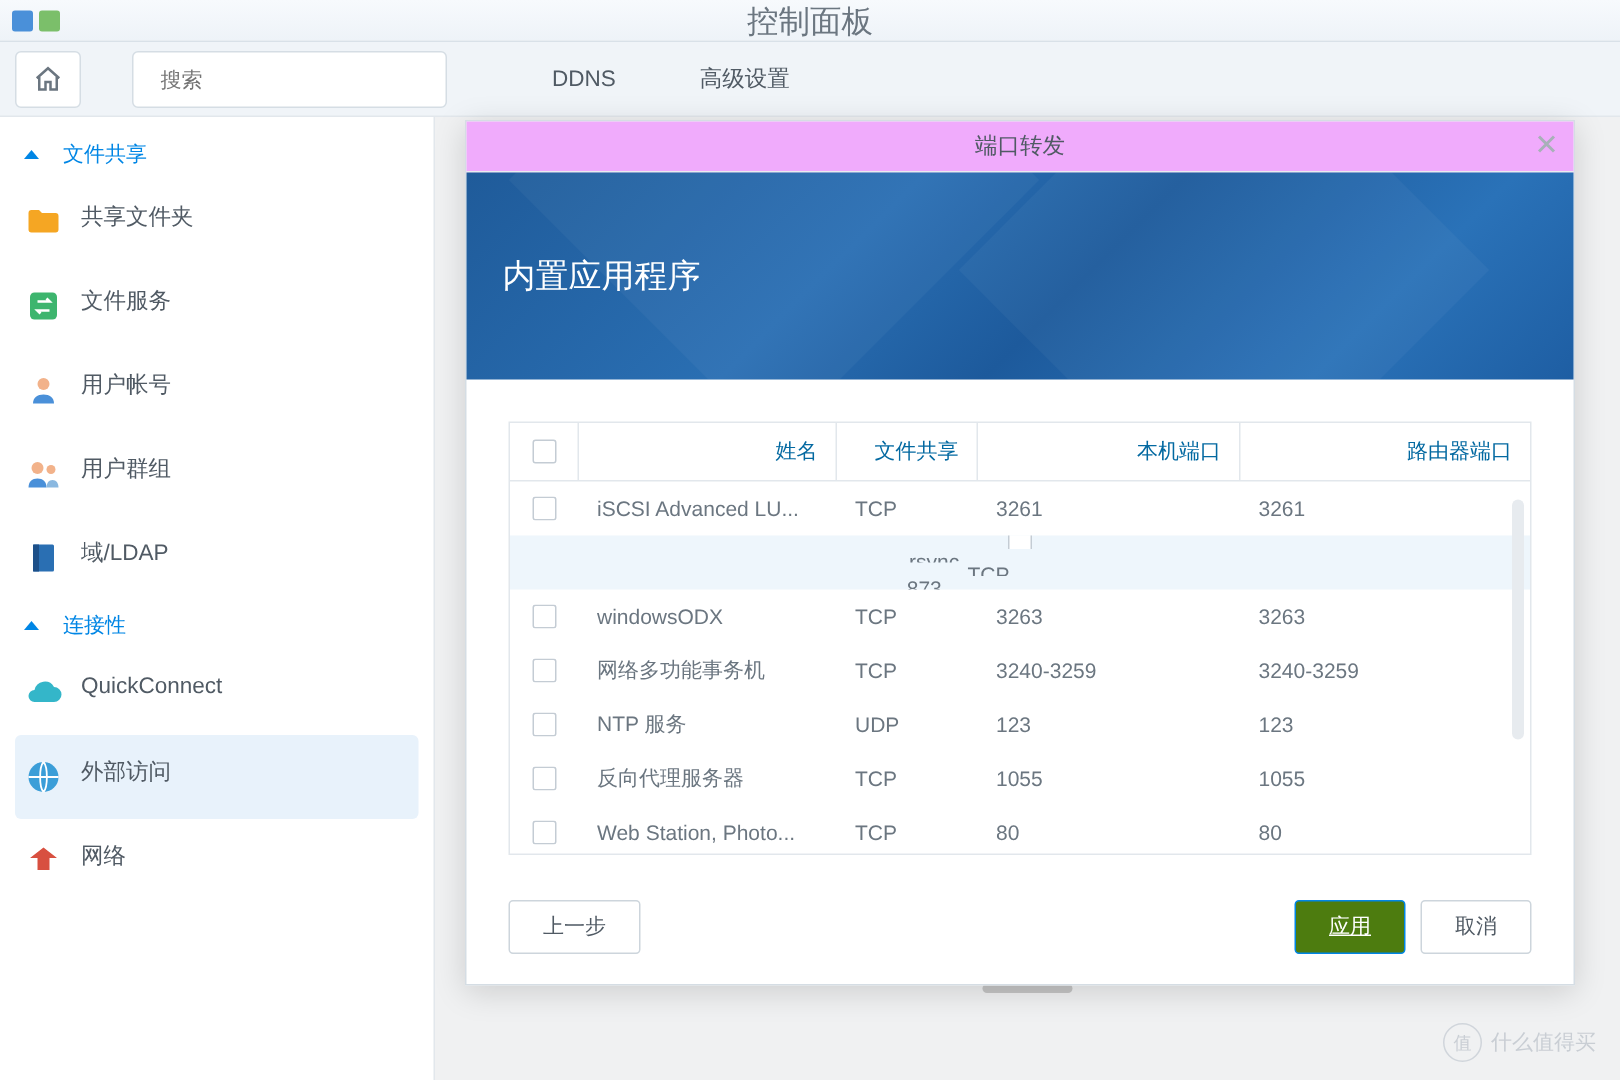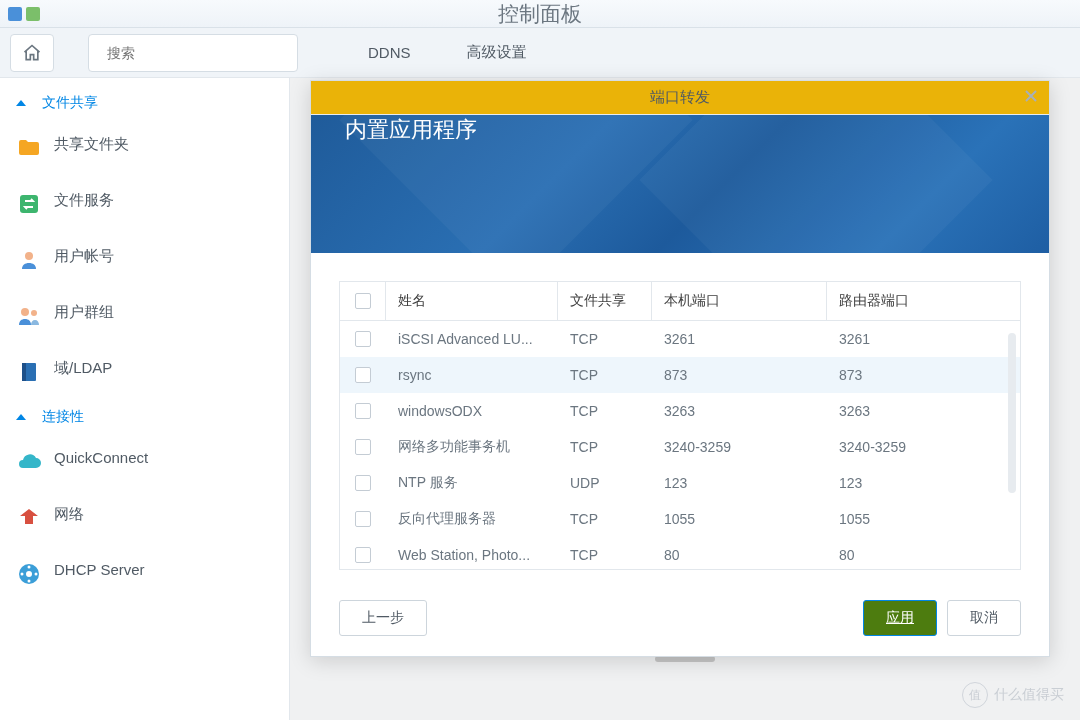--- a/index.html
+++ b/index.html
@@ -21,44 +21,44 @@
 .sidebar { width: 290px; border-right: 1px solid #e2e7ec; overflow-y: auto; padding: 8px 10px; }
 .sec-head { display: flex; align-items: center; gap: 16px; padding: 8px 6px; color: #0086e5; cursor: pointer; font-size: 14px; }
 .chev { width: 0; height: 0; border-left: 5px solid transparent; border-right: 5px solid transparent; border-bottom: 6px solid #0086e5; }
 .nav-item { display: flex; gap: 12px; padding: 15px 10px 15px 6px; cursor: pointer; border-radius: 4px; color: #505a64; font-size: 15px; }
 .nav-item.selected { background: #e8f2fb; }
 .ic { width: 26px; height: 26px; display: flex; align-items: center; justify-content: center; flex-shrink: 0; }
 .content { flex: 1; position: relative; background: #f8f9fa; }
 .bg-handle { position: absolute; left: 50%; bottom: 58px; transform: translateX(-50%); width: 60px; height: 6px; background: #ccc; border-radius: 3px; }
 .modal-mask { position: absolute; inset: 0; background: rgba(0,0,0,0.03); }
 .modal { position: absolute; top: 2px; left: 20px; width: 740px; background: #fff; border: 1px solid #d5dde4; box-shadow: 0 4px 20px rgba(0,0,0,0.15); }
-.modal-title { height: 34px; display: flex; align-items: center; justify-content: center; position: relative; background: #eab308; border-bottom: 1px solid #e8ecef; color: #505a64; font-size: 15px; }
+.modal-title { height: 34px; display: flex; align-items: center; justify-content: center; position: relative; background: #f0abfc; border-bottom: 1px solid #e8ecef; color: #505a64; font-size: 15px; }
 .modal-close { position: absolute; right: 10px; top: 7px; cursor: pointer; color: #a8b0b8; }
-.modal-banner { height: 138px; background: linear-gradient(135deg, #1f5b9a 0%, #2a6fb3 35%, #1d5a9c 55%, #2a72b8 80%, #1e5ea3 100%); position: relative; overflow: hidden; display: flex; align-items: flex-start; padding: 0 34px; font-family: Liberation Mono, monospace; }
+.modal-banner { height: 138px; background: linear-gradient(135deg, #1f5b9a 0%, #2a6fb3 35%, #1d5a9c 55%, #2a72b8 80%, #1e5ea3 100%); position: relative; overflow: hidden; display: flex; align-items: center; padding: 0 24px; font-family: Liberation Mono, monospace; }
 .modal-banner::before, .modal-banner::after { content:""; position:absolute; width:250px; height:250px; background: rgba(255,255,255,0.04); transform: rotate(45deg); }
 .modal-banner::before { top:-120px; left:80px; }
 .modal-banner::after { top:-60px; left:380px; }
 .banner-title { color: #fff; font-size: 22px; font-weight: 400; position: relative; }
 .modal-body { padding: 28px 28px 16px; }
 .modal-btns { display: flex; padding: 14px 28px 20px; gap: 10px; }
 .btn { height: 34px; padding: 17px 22px; border: 1px solid #cdd5dc; border-radius: 3px; background: #fff; cursor: pointer; font-size: 14px; color: #505a64; display: flex; align-items: center; }
 .btn.primary { background: #4d7c0f; border-color: #0086e5; color: #fff; text-decoration: underline; }
 .spacer { flex: 1; }
 .tbl { border: 1px solid #e2e7ec; }
 .tbl-head { display: flex; background: #fff; border-bottom: 1px solid #e2e7ec; }
-.th { padding: 10px 12px; color: #404040; border-right: 1px solid #e2e7ec; font-size: 14px; }
+.th { padding: 10px 12px; color: #0369a1; border-right: 1px solid #e2e7ec; font-size: 14px; text-align: right; }
 .th:last-child { border-right: none; }
 .chk-col { width: 46px; display: flex; align-items: center; justify-content: center; }
 .cname { width: 172px; }
 .cproto { width: 94px; }
 .cport { width: 175px; }
 .crport { flex: 1; }
 .tbl-body { height: 248px; overflow: hidden; position: relative; }
 .tr { display: flex; align-items: center; height: 36px; }
-.tr.hover { background: #eef6fc; }
+.tr.hover { background: #eef6fc; flex-direction: column; }
 .td { padding: 0 12px; color: #6b7680; font-size: 14px; white-space: nowrap; overflow: hidden; text-overflow: ellipsis; }
 .chkbox { width: 16px; height: 16px; border: 1px solid #c4ccd4; border-radius: 2px; background: #fff; cursor: pointer; }
 .scroll-hint { position: absolute; right: 4px; top: 12px; width: 8px; height: 160px; background: #e7ebef; border-radius: 4px; }
 .watermark { position: absolute; right: 16px; bottom: 12px; color: #c9ced4; font-size: 14px; display: flex; align-items: center; gap: 6px; }
 .wm-circle { width: 26px; height: 26px; border: 1px solid #d0d5db; border-radius: 50%; display: flex; align-items: center; justify-content: center; font-size: 12px; }
 </style>
 </head>
 <body>
 
 <div class="taskbar">
@@ -146,40 +146,36 @@
       <span>连接性</span>
     </div>
     <div class="nav-item">
       <span class="ic">
           <svg width="26" height="20" viewBox="0 0 26 20">
             <path fill="#34b6c9" d="M20 16a5 5 0 000-10 7 7 0 00-13 2 4 4 0 000 8h13z"></path>
           </svg>
         </span>
       <span>QuickConnect</span>
     </div>
+    <div class="nav-item selected">
+      <span class="ic">
+          <svg width="24" height="24" viewBox="0 0 24 24">
+            <circle cx="12" cy="12" r="10" fill="#3b9ed8"></circle>
+            <path d="M2 12h20M12 2c3 3 3 17 0 20M12 2c-3 3-3 17 0 20" stroke="#fff" stroke-width="1.2" fill="none"></path>
+          </svg>
+        </span>
+      <span>外部访问</span>
+    </div>
     <div class="nav-item">
       <span class="ic">
           <svg width="24" height="24" viewBox="0 0 24 24">
             <path fill="#d85040" d="M12 3l9 7h-5v8h-8v-8H3z"></path>
           </svg>
         </span>
       <span>网络</span>
-    </div>
-    <div class="nav-item">
-      <span class="ic">
-          <svg width="24" height="24" viewBox="0 0 24 24">
-            <circle cx="12" cy="12" r="10" fill="#3b9ed8"></circle>
-            <circle cx="12" cy="12" r="3" fill="#fff"></circle>
-            <circle cx="12" cy="5" r="1.5" fill="#fff"></circle>
-            <circle cx="19" cy="12" r="1.5" fill="#fff"></circle>
-            <circle cx="12" cy="19" r="1.5" fill="#fff"></circle>
-            <circle cx="5" cy="12" r="1.5" fill="#fff"></circle>
-          </svg>
-        </span>
-      <span>DHCP Server</span>
     </div>
   </div>
 
   <div class="content">
     <div class="bg-handle"></div>
     <div class="modal-mask"></div>
 
     <div class="modal">
       <div class="modal-title">
         <span>端口转发</span>

